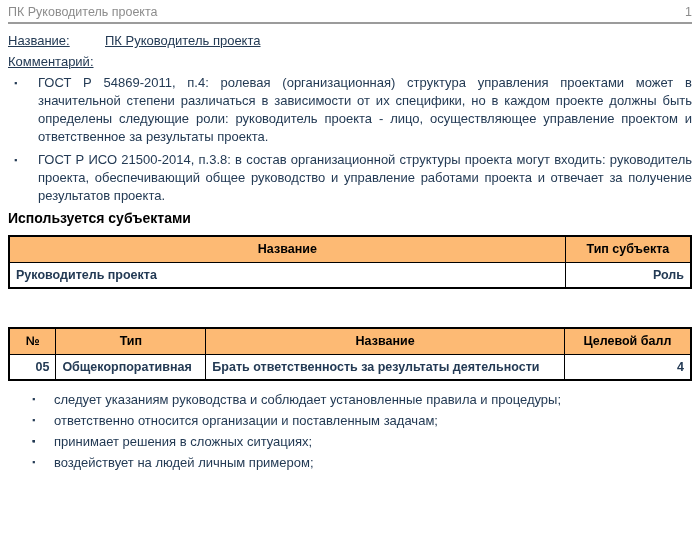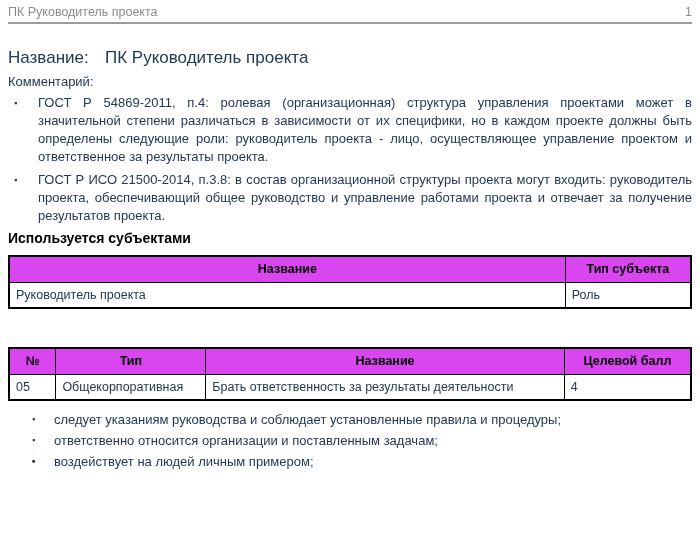--- a/index.html
+++ b/index.html
@@ -14,23 +14,23 @@
 
   
   .run-header {
     display: flex; justify-content: space-between; align-items: flex-end;
     color: #8c8c8c; font-size: 12.5px;
     padding: 5px 0 3px 0;
     border-bottom: 2px solid #9b9b9b;
   }
 
   
-  .kv-row { display: flex; margin-top: 24px; font-size: 17px; }
+  .kv-row { display: flex; margin-top: 9px; font-size: 13px; text-decoration: underline; }
   .kv-label { width: 97px; flex: 0 0 97px; }
-  .comment-label { margin-top: 6px; font-size: 13px; }
+  .comment-label { margin-top: 6px; font-size: 13px; text-decoration: underline; }
 
   
   ul.comment-list { list-style: none; margin-top: 5px; }
   ul.comment-list li {
     position: relative;
     padding-left: 30px;
     text-align: justify;
     font-size: 13px; line-height: 18px;
     margin-bottom: 5px;
   }
@@ -53,27 +53,27 @@
     font-size: 12.5px;
     color: #233a54;
     border: 2px solid #000;
   }
   table.doc-table th, table.doc-table td {
     border: 1px solid #000;
     height: 26px;
     vertical-align: middle;
   }
   table.doc-table th {
-    background: #d946ef;
+    background: #fdba74;
     color: #000; font-weight: bold; text-align: center;
     padding: 2px 4px;
   }
-  table.doc-table td { padding: 2px 6px; }
+  table.doc-table td { padding: 2px 6px; font-weight: bold; }
   td.cell-left { text-align: left; }
-  td.cell-center { text-align: left; margin-top: 15px; }
+  td.cell-center { text-align: right; margin-top: 15px; }
   .gap-before-competency { height: 29px; }
 
   
   .actions-label { margin-top: 12px; font-size: 13px; }
   ul.actions-list { list-style: none; margin-top: 8px; }
   ul.actions-list li {
     position: relative;
     padding-left: 22px;
     margin-left: 24px;
     font-size: 13px; line-height: 21px;
@@ -170,20 +170,21 @@
       <span>ответственно относится организации и поставленным задачам;</span>
     </li>
     <li>
       <span class="marker">▪</span>
     </li>
     <li>
       <span class="marker">▪</span>
     </li>
     <li>
       <span class="marker">▪</span>
+      <span>принимает решения в сложных ситуациях;</span>
     </li>
     <li>
       <span class="marker">▪</span>
       <span>воздействует на людей личным примером;</span>
     </li>
 
   </ul>
 
 </div>
 

